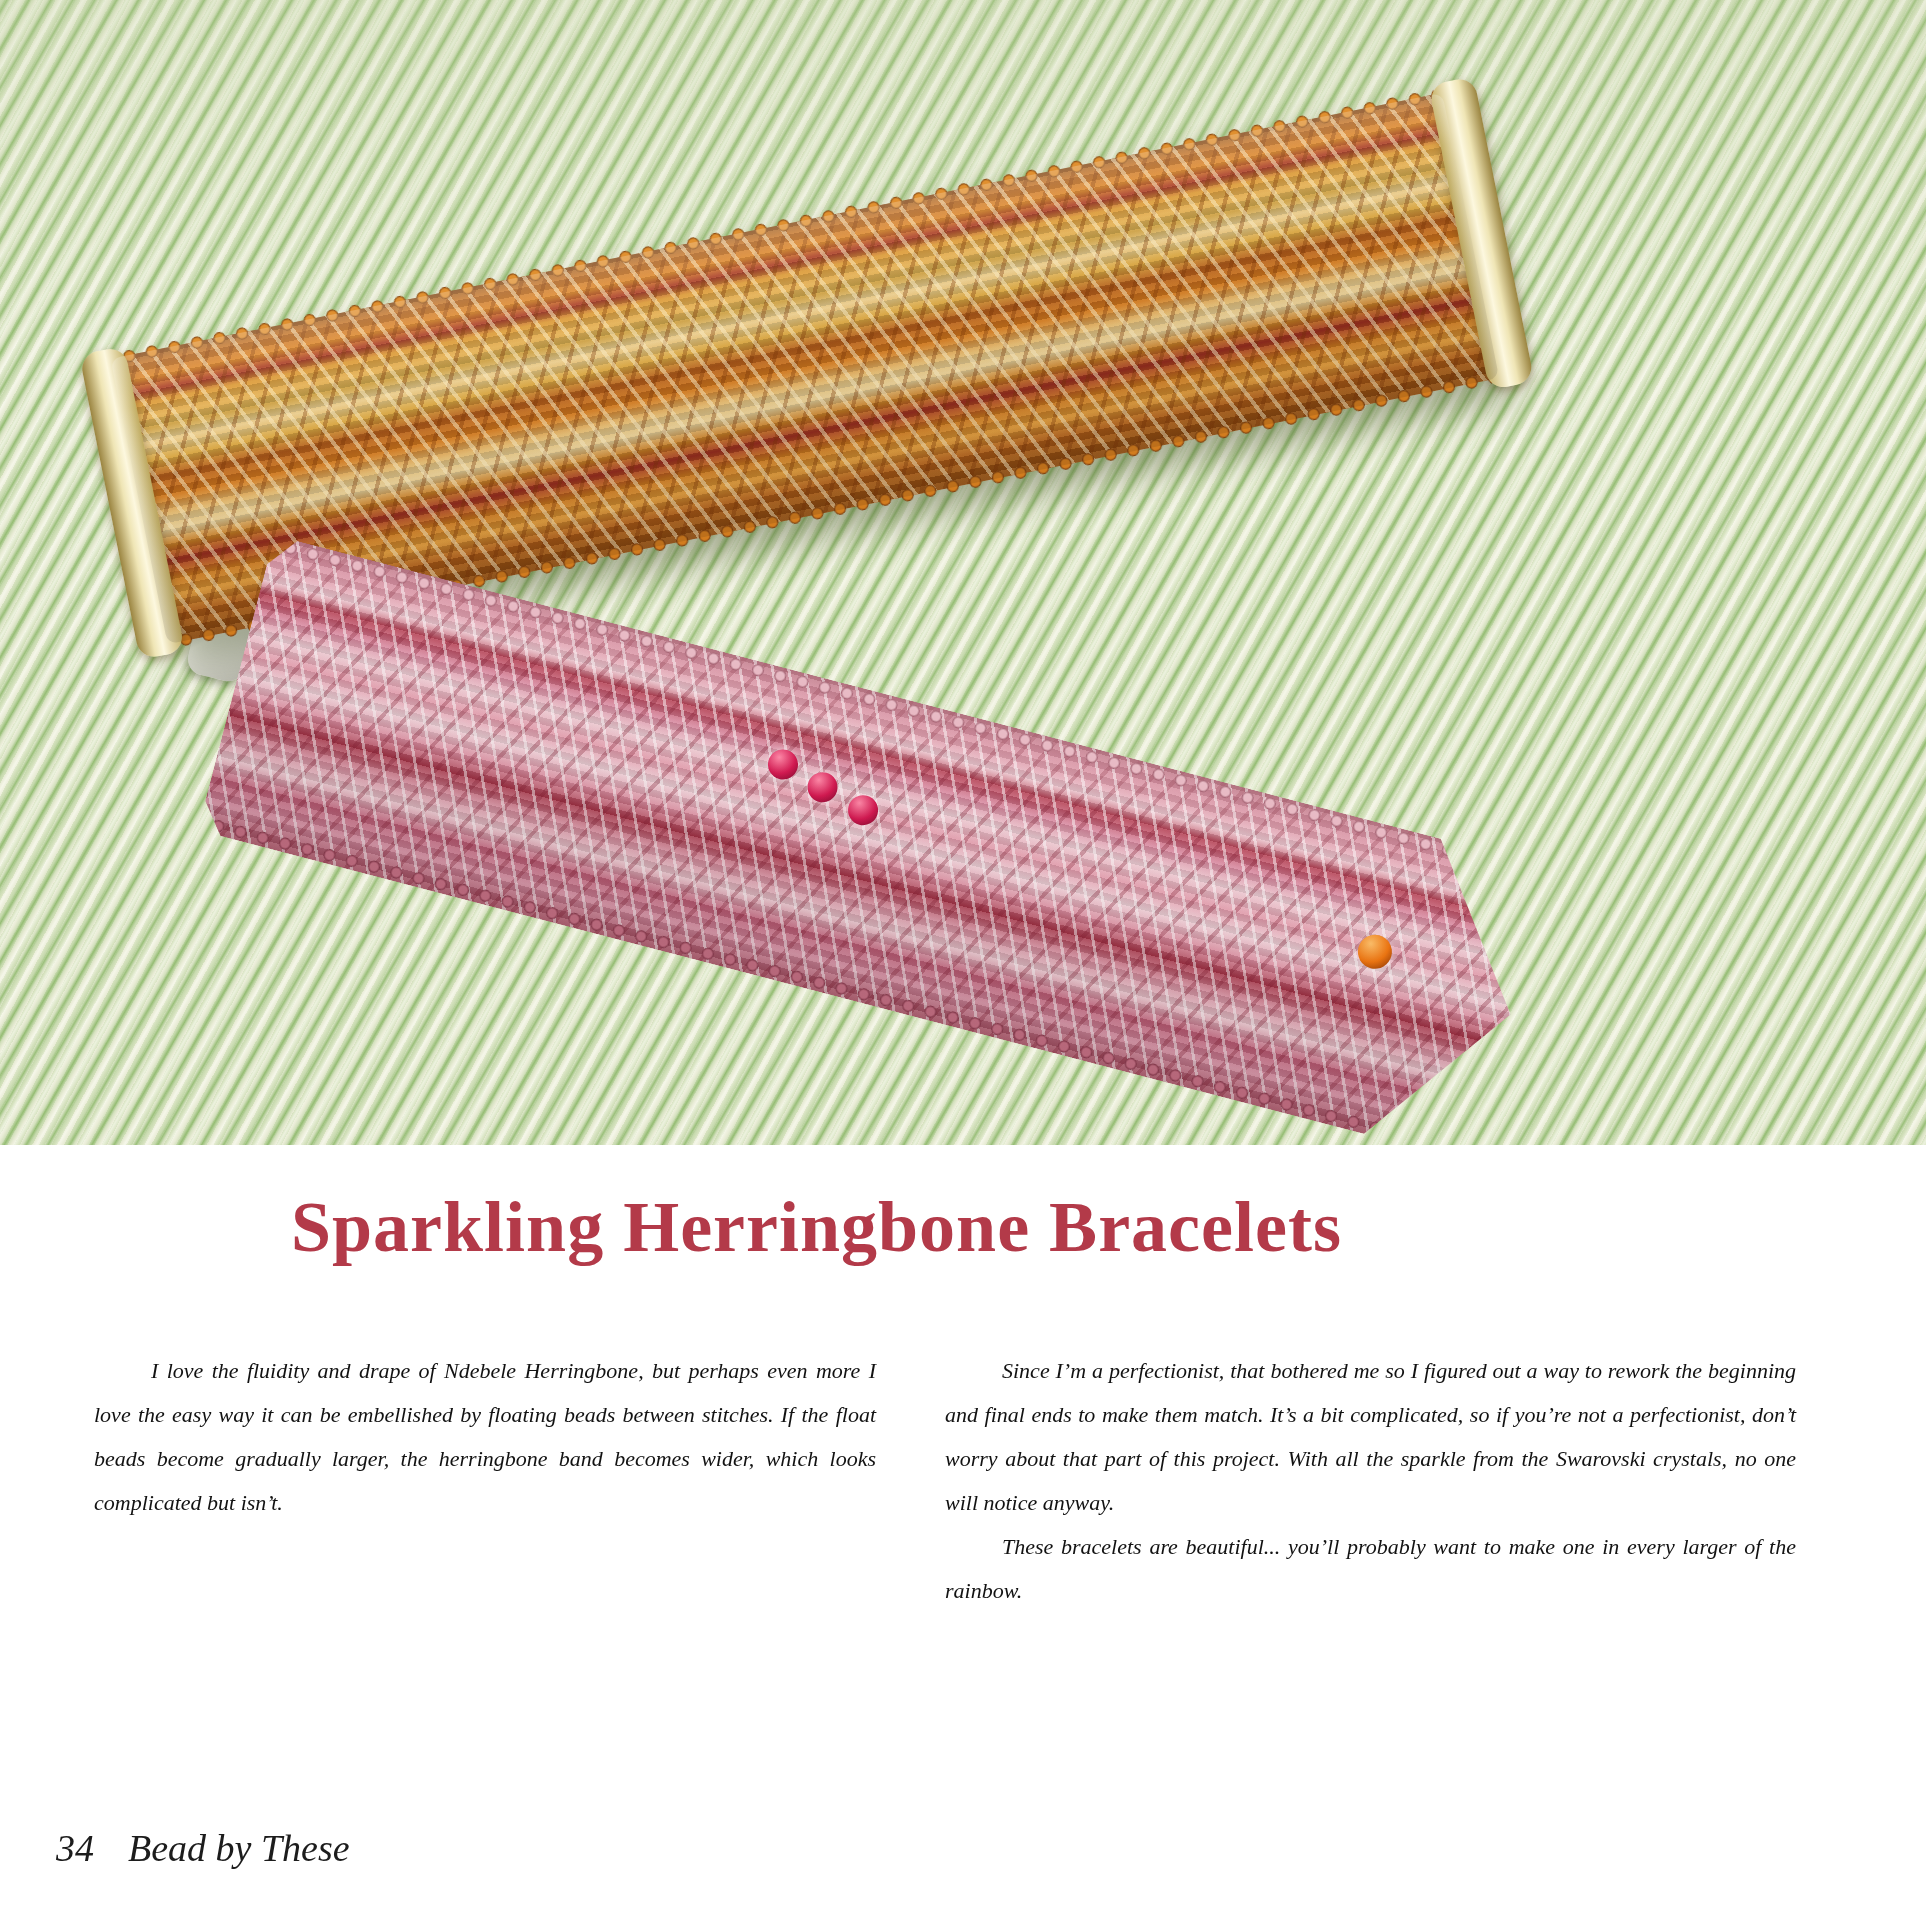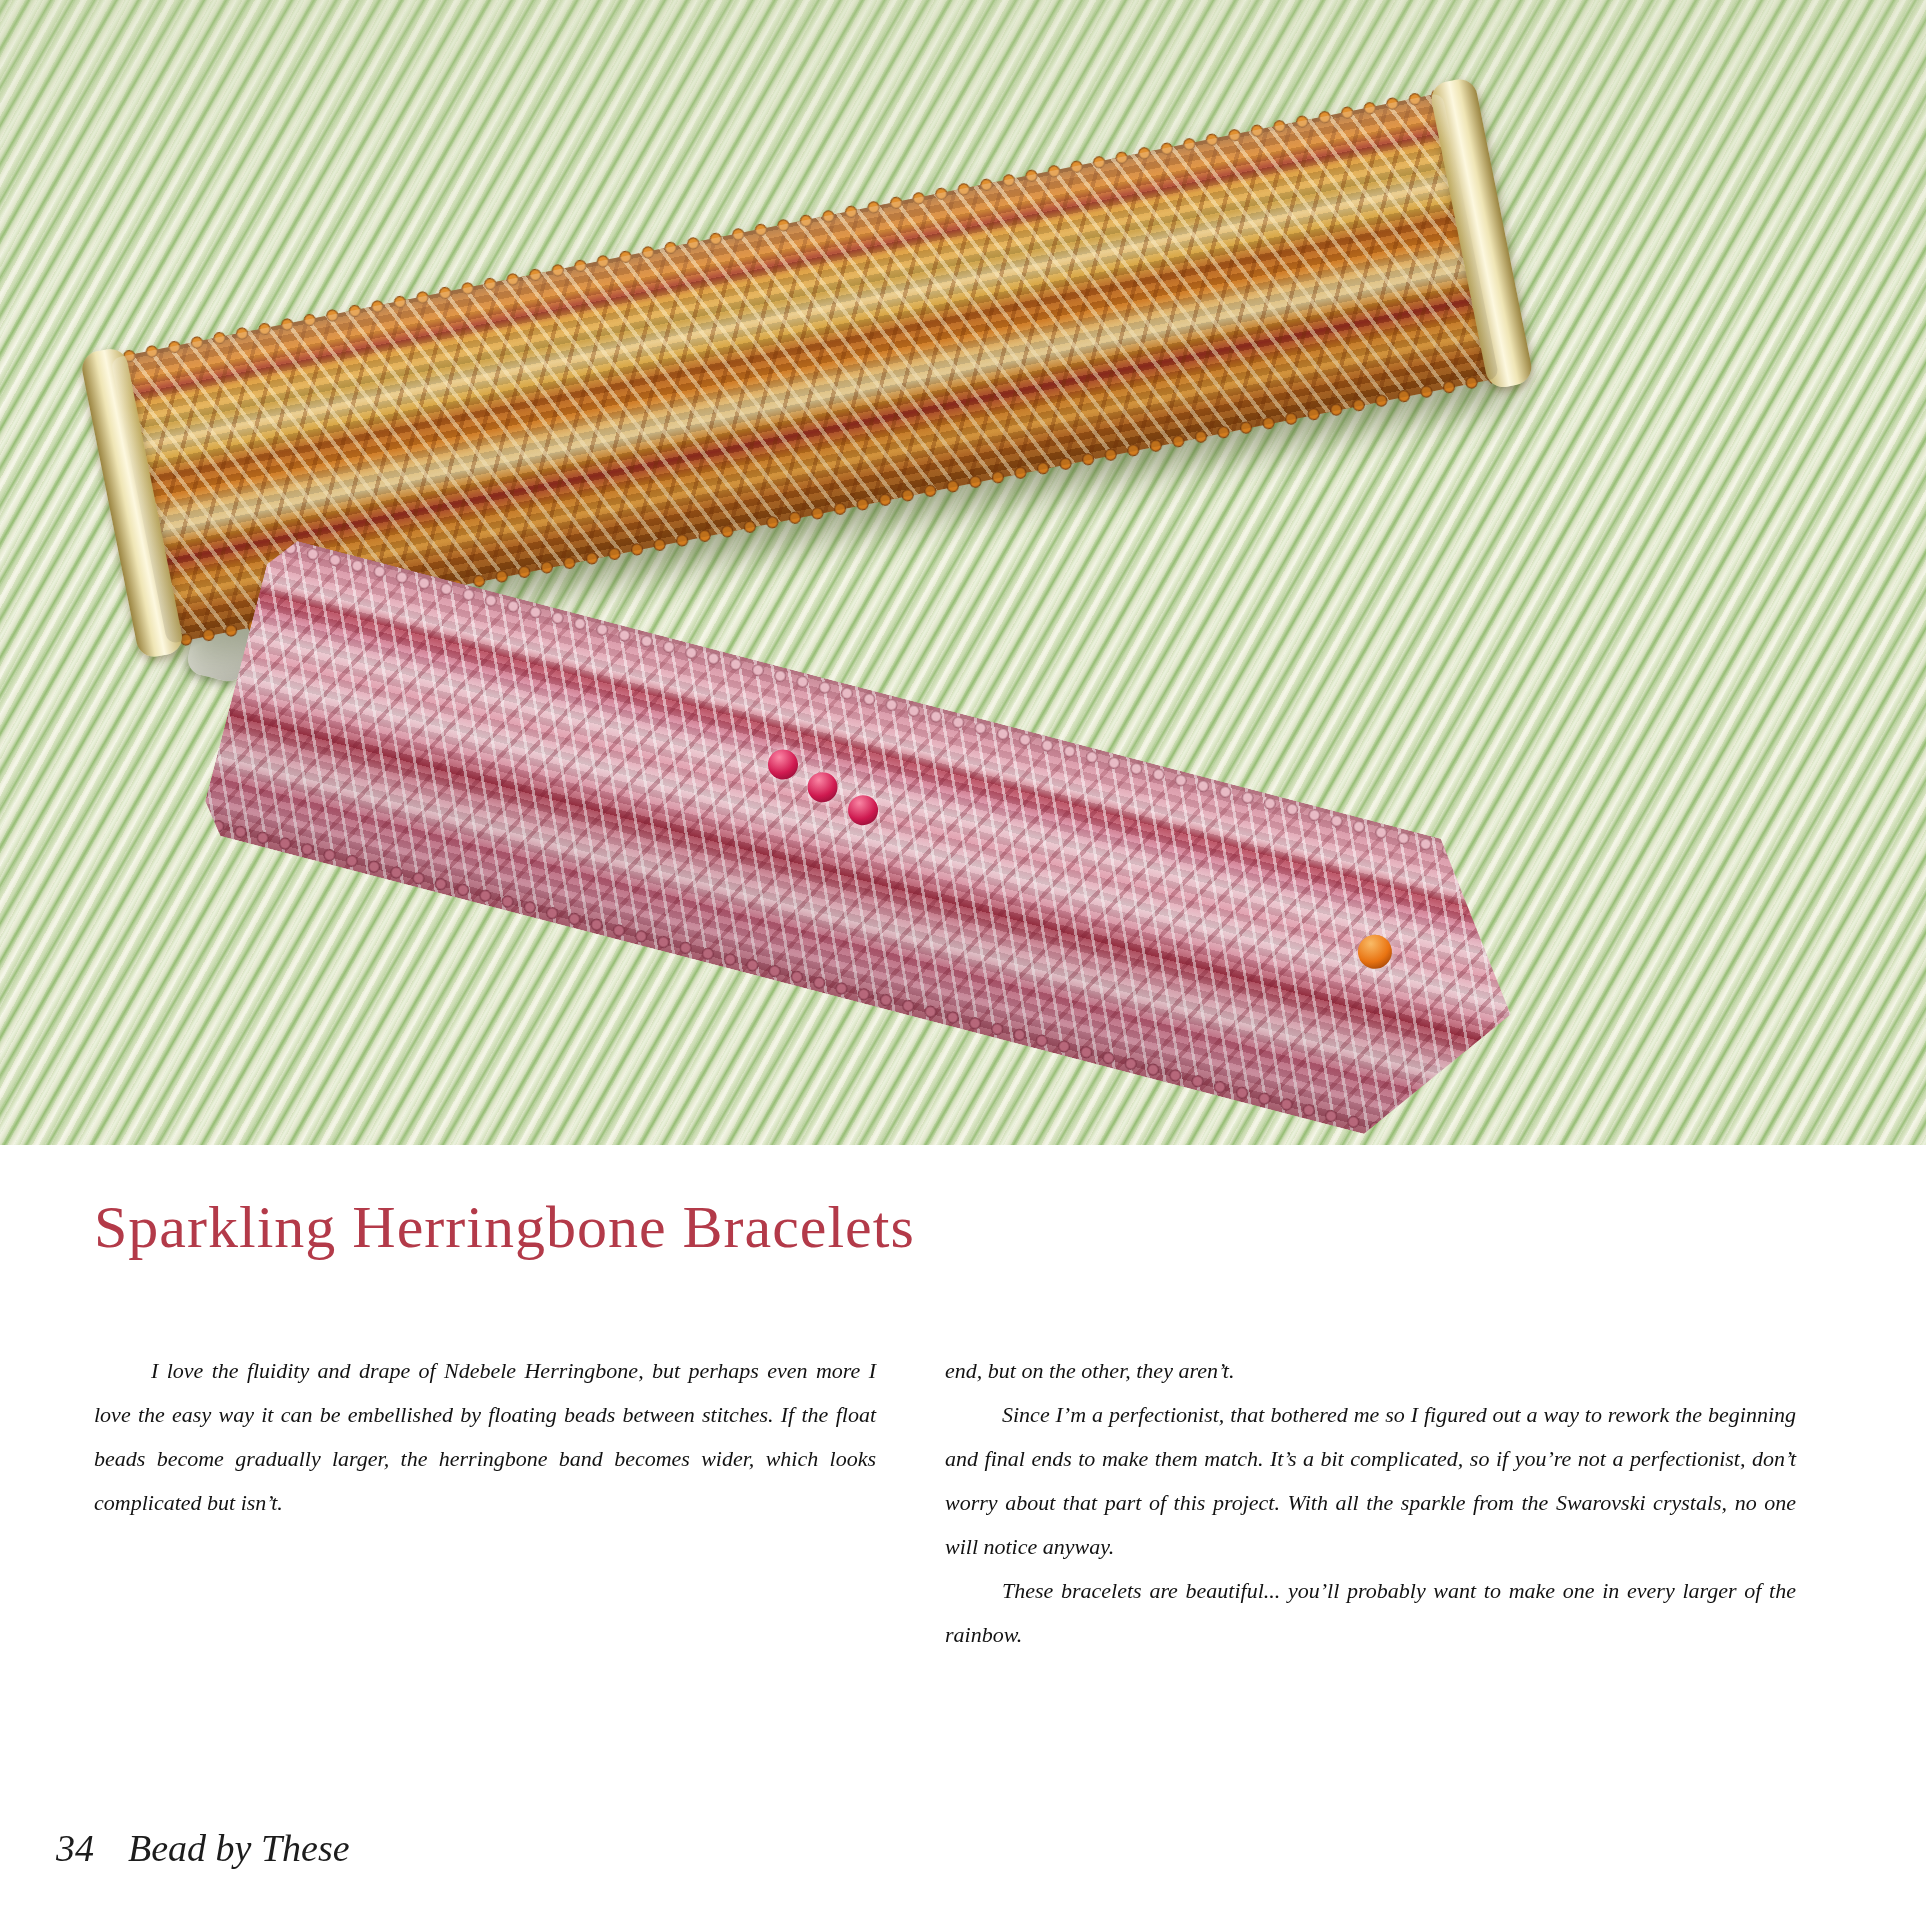--- a/index.html
+++ b/index.html
@@ -134,23 +134,23 @@
   .gem.g2 { left:579px; top:91px; }
   .gem.g3 { left:624px; top:103px; }
   .gem.amber {
     left:1153px; top:109px; width:34px; height:34px;
     background:radial-gradient(circle at 32% 30%, #ffc06a, #f07712 55%, #9a3f05 90%);
   }
 
   
   .title {
     position:absolute; left:94px; top:1163px; width:1445px;
-    margin:0; 
+    margin:0; text-align:center;
     font-family:"Liberation Serif", serif;
-    font-weight:400; font-size:60px; line-height:129px;
+    font-weight:700; font-size:72px; line-height:129px;
     letter-spacing:1px;
     color:#b33a49;
   }
   .columns {
     position:absolute; left:94px; top:1349px; width:1703px;
     display:grid; grid-template-columns:782px 851px; column-gap:69px;
   }
   .col p {
     margin:0;
     font-style:italic;
@@ -191,21 +191,20 @@
     </div>
   </figure>
 
   <h1 class="title">Sparkling Herringbone Bracelets</h1>
 
   <div class="columns">
     <div class="col">
       <p class="indent">I love the fluidity and drape of Ndebele Herringbone, but perhaps even more I love the easy way it can be embellished by floating beads between stitches. If the float beads become gradually larger, the herringbone band becomes wider, which looks complicated but isn’t.</p>
     </div>
     <div class="col">
-      <p>end, but on the other, they aren’t.</p>
       <p class="indent">Since I’m a perfectionist, that bothered me so I figured out a way to rework the beginning and final ends to make them match. It’s a bit complicated, so if you’re not a perfectionist, don’t worry about that part of this project. With all the sparkle from the Swarovski crystals, no one will notice anyway.</p>
       <p class="indent">These bracelets are beautiful... you’ll probably want to make one in every larger of the rainbow.</p>
     </div>
   </div>
 
   <div class="footer">
     <span class="pgnum">34</span><span>Bead by These</span>
   </div>
 
 </div>

